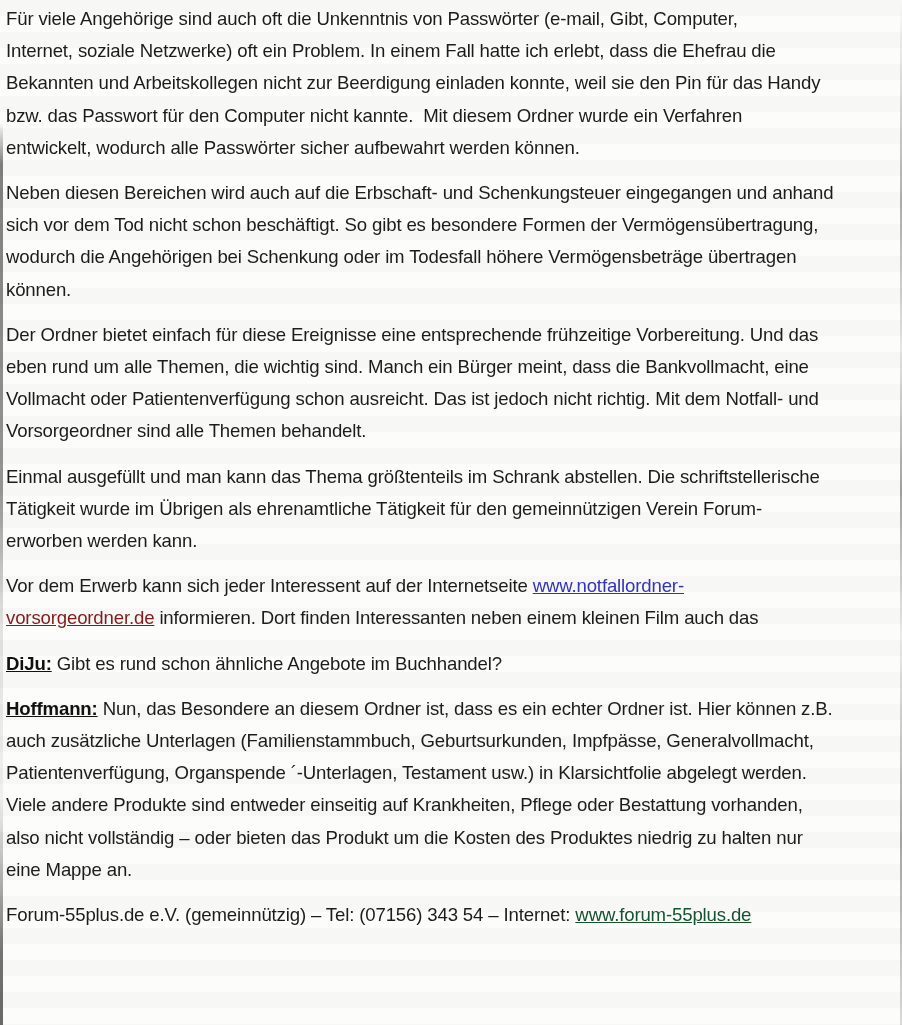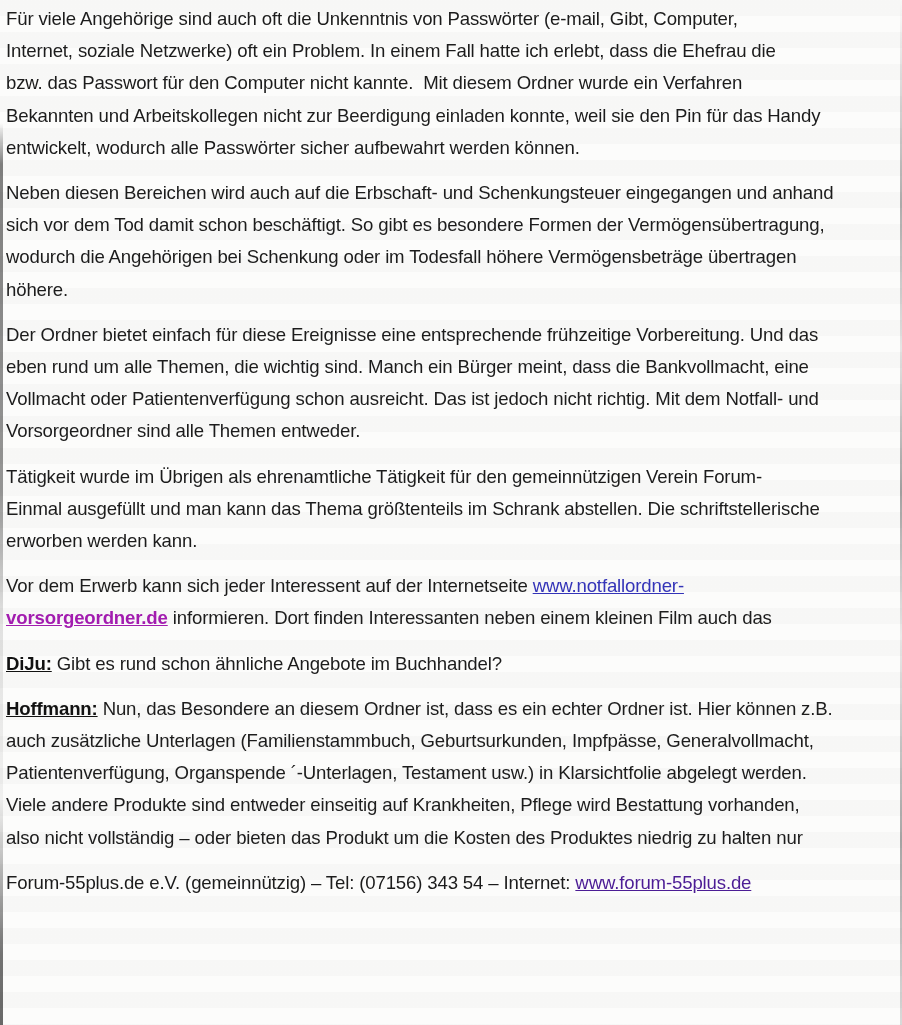--- a/index.html
+++ b/index.html
@@ -93,51 +93,52 @@
 <body style="background: rgb(252, 252, 251);">
 
 <div class="scan-bands"></div>
 <div class="edge-artifact-left"></div>
 <div class="edge-artifact-right"></div>
 
 <main class="doc" style="color: rgb(28, 28, 28);">
     <div class="para">
       <div class="line"><span>Für viele Angehörige sind auch oft die Unkenntnis von Passwörter (e-mail, Gibt, Computer,</span></div>
       <div class="line"><span>Internet, soziale Netzwerke) oft ein Problem. In einem Fall hatte ich erlebt, dass die Ehefrau die</span></div>
+      <div class="line"><span>Bekannten und Arbeitskollegen nicht zur Beerdigung einladen konnte, weil sie den Pin für das Handy</span></div>
       <div class="line"><span>bzw. das Passwort für den Computer nicht kannte.  Mit diesem Ordner wurde ein Verfahren</span></div>
-      <div class="line"><span>Bekannten und Arbeitskollegen nicht zur Beerdigung einladen konnte, weil sie den Pin für das Handy</span></div>
       <div class="line"><span>entwickelt, wodurch alle Passwörter sicher aufbewahrt werden können.</span></div>
     </div>
     <div class="para">
       <div class="line"><span>Neben diesen Bereichen wird auch auf die Erbschaft- und Schenkungsteuer eingegangen und anhand</span></div>
-      <div class="line"><span>sich vor dem Tod damit schon beschäftigt. So gibt es besondere Formen der Vermögensübertragung,</span></div>
+      <div class="line"><span>sich vor dem Tod nicht schon beschäftigt. So gibt es besondere Formen der Vermögensübertragung,</span></div>
       <div class="line"><span>wodurch die Angehörigen bei Schenkung oder im Todesfall höhere Vermögensbeträge übertragen</span></div>
-      <div class="line"><span>höhere.</span></div>
+      <div class="line"><span>können.</span></div>
     </div>
     <div class="para">
       <div class="line"><span>Der Ordner bietet einfach für diese Ereignisse eine entsprechende frühzeitige Vorbereitung. Und das</span></div>
       <div class="line"><span>eben rund um alle Themen, die wichtig sind. Manch ein Bürger meint, dass die Bankvollmacht, eine</span></div>
       <div class="line"><span>Vollmacht oder Patientenverfügung schon ausreicht. Das ist jedoch nicht richtig. Mit dem Notfall- und</span></div>
-      <div class="line"><span>Vorsorgeordner sind alle Themen entweder.</span></div>
+      <div class="line"><span>Vorsorgeordner sind alle Themen behandelt.</span></div>
     </div>
     <div class="para">
+      <div class="line"><span>Einmal ausgefüllt und man kann das Thema größtenteils im Schrank abstellen. Die schriftstellerische</span></div>
       <div class="line"><span>Tätigkeit wurde im Übrigen als ehrenamtliche Tätigkeit für den gemeinnützigen Verein Forum-</span></div>
-      <div class="line"><span>Einmal ausgefüllt und man kann das Thema größtenteils im Schrank abstellen. Die schriftstellerische</span></div>
       <div class="line"><span>erworben werden kann.</span></div>
     </div>
     <div class="para">
       <div class="line"><span>Vor dem Erwerb kann sich jeder Interessent auf der Internetseite </span><a class="doc-link" href="#" style="color: rgb(52, 52, 184);">www.notfallordner-</a></div>
-      <div class="line"><a class="doc-link" href="#" style="color: #a21caf; font-weight: bold;">vorsorgeordner.de</a><span> informieren. Dort finden Interessanten neben einem kleinen Film auch das</span></div>
+      <div class="line"><a class="doc-link" href="#" style="color: #7f1d1d;">vorsorgeordner.de</a><span> informieren. Dort finden Interessanten neben einem kleinen Film auch das</span></div>
     </div>
     <div class="para">
       <div class="line"><span class="b">DiJu:</span><span> Gibt es rund schon ähnliche Angebote im Buchhandel?</span></div>
     </div>
     <div class="para">
       <div class="line"><span class="b">Hoffmann:</span><span> Nun, das Besondere an diesem Ordner ist, dass es ein echter Ordner ist. Hier können z.B.</span></div>
       <div class="line"><span>auch zusätzliche Unterlagen (Familienstammbuch, Geburtsurkunden, Impfpässe, Generalvollmacht,</span></div>
       <div class="line"><span>Patientenverfügung, Organspende ´-Unterlagen, Testament usw.) in Klarsichtfolie abgelegt werden.</span></div>
-      <div class="line"><span>Viele andere Produkte sind entweder einseitig auf Krankheiten, Pflege wird Bestattung vorhanden,</span></div>
+      <div class="line"><span>Viele andere Produkte sind entweder einseitig auf Krankheiten, Pflege oder Bestattung vorhanden,</span></div>
       <div class="line"><span>also nicht vollständig – oder bieten das Produkt um die Kosten des Produktes niedrig zu halten nur</span></div>
+      <div class="line"><span>eine Mappe an.</span></div>
     </div>
     <div class="para">
-      <div class="line"><span>Forum-55plus.de e.V. (gemeinnützig) – Tel: (07156) 343 54 – Internet: </span><a class="doc-link" href="#" style="color: #4c1d95;">www.forum-55plus.de</a></div>
+      <div class="line"><span>Forum-55plus.de e.V. (gemeinnützig) – Tel: (07156) 343 54 – Internet: </span><a class="doc-link" href="#" style="color: #14532d;">www.forum-55plus.de</a></div>
     </div>
   </main>
 
 </body></html>

